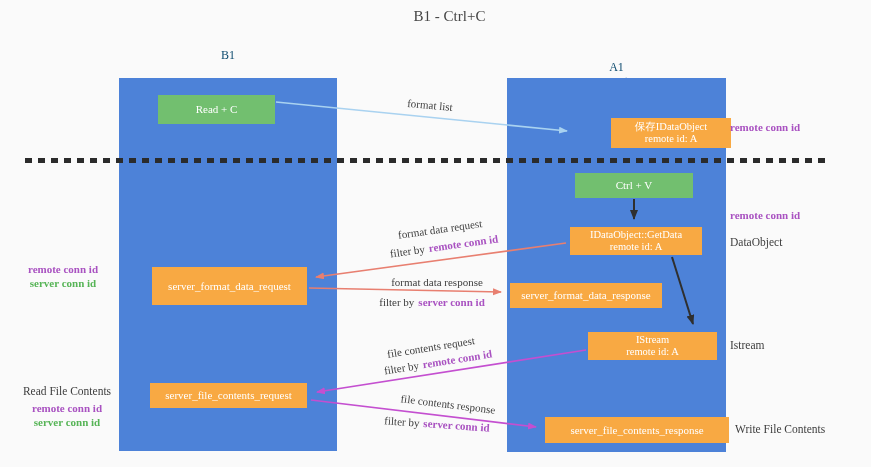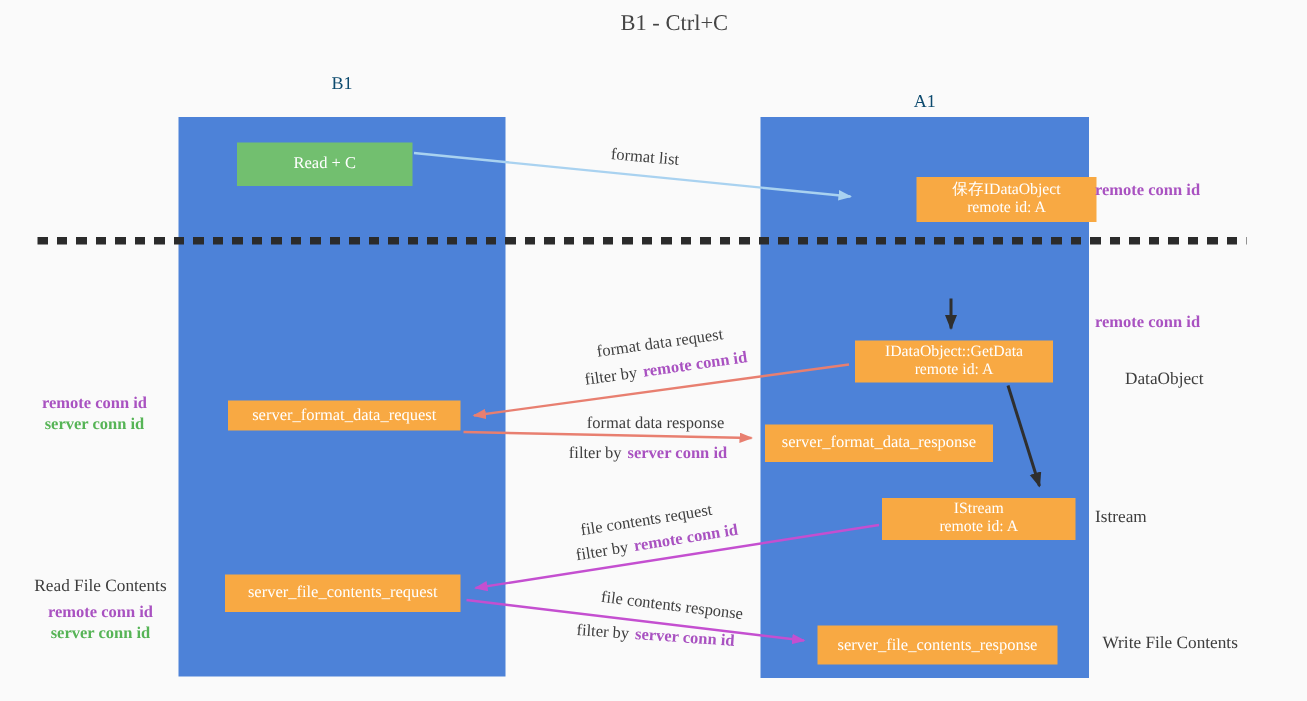--- a/index.html
+++ b/index.html
@@ -80,44 +80,47 @@
 
   <div class="box green" style="left:158px;top:95px;width:117px;height:29px;">
     <span>Read + C</span>
   </div>
 
   <div class="box orange two-line" style="left:575px;top:118px;width:120px;height:30px;margin-left:36px;">
     <span>保存IDataObject</span>
     <span>remote id: A</span>
   </div>
 
+  <div class="box green" style="left:575px;top:173px;width:118px;height:25px;">
+    <span>Ctrl + V</span>
+  </div>
 
   <div class="box orange two-line" style="left:570px;top:227px;width:132px;height:28px;">
     <span>IDataObject::GetData</span>
     <span>remote id: A</span>
   </div>
 
-  <div class="box orange" style="left:152px;top:267px;width:155px;height:20px;">
+  <div class="box orange" style="left:152px;top:267px;width:155px;height:38px;">
     <span>server_format_data_request</span>
   </div>
 
   <div class="box orange" style="left:510px;top:283px;width:152px;height:25px;">
     <span>server_format_data_response</span>
   </div>
 
   <div class="box orange two-line" style="left:588px;top:332px;width:129px;height:28px;">
     <span>IStream</span>
     <span>remote id: A</span>
   </div>
 
   <div class="box orange" style="left:150px;top:383px;width:157px;height:25px;text-align:center;">
     <span>server_file_contents_request</span>
   </div>
 
-  <div class="box orange" style="left:545px;top:417px;width:160px;height:26px;">
+  <div class="box orange" style="left:545px;top:417px;width:184px;height:26px;">
     <span>server_file_contents_response</span>
   </div>
 
   <div class="flow" style="left:430px;top:105px;transform:translate(-50%,-50%) rotate(5deg);">format list</div>
 
   <div class="flow" style="left:440px;top:229px;transform:translate(-50%,-50%) rotate(-8deg);">format data request</div>
   <div class="flow" style="left:444px;top:246px;transform:translate(-50%,-50%) rotate(-8deg);">
     <span class="darkt">filter by</span><span class="purple gap">remote conn id</span>
   </div>
 
@@ -131,21 +134,21 @@
     <span class="darkt">filter by</span><span class="purple gap">remote conn id</span>
   </div>
 
   <div class="flow" style="left:448px;top:404px;transform:translate(-50%,-50%) rotate(7deg);">file contents response</div>
   <div class="flow" style="left:437px;top:424px;transform:translate(-50%,-50%) rotate(4deg);">
     <span class="darkt">filter by</span><span class="purple gap">server conn id</span>
   </div>
 
   <div class="side-label purple" style="left:730px;top:121px;">remote conn id</div>
   <div class="side-label purple" style="left:730px;top:209px;">remote conn id</div>
-  <div class="side-label darkt" style="left:730px;top:247px;font-size:11.5px;margin-left:20px;">DataObject</div>
+  <div class="side-label darkt" style="left:730px;top:236px;font-size:11.5px;">DataObject</div>
   <div class="side-label darkt" style="left:730px;top:339px;font-size:11.5px;">Istream</div>
   <div class="side-label darkt" style="left:735px;top:423px;font-size:11.5px;">Write File Contents</div>
 
   <div class="left-block purple" style="left:8px;top:262px;width:110px;">remote conn id</div>
   <div class="left-block greent" style="left:8px;top:276px;width:110px;">server conn id</div>
   <div class="left-block darkt" style="left:12px;top:384px;width:110px;font-size:11.5px;">Read File Contents</div>
   <div class="left-block purple" style="left:12px;top:401px;width:110px;">remote conn id</div>
   <div class="left-block greent" style="left:12px;top:415px;width:110px;">server conn id</div>
 
 </div>

